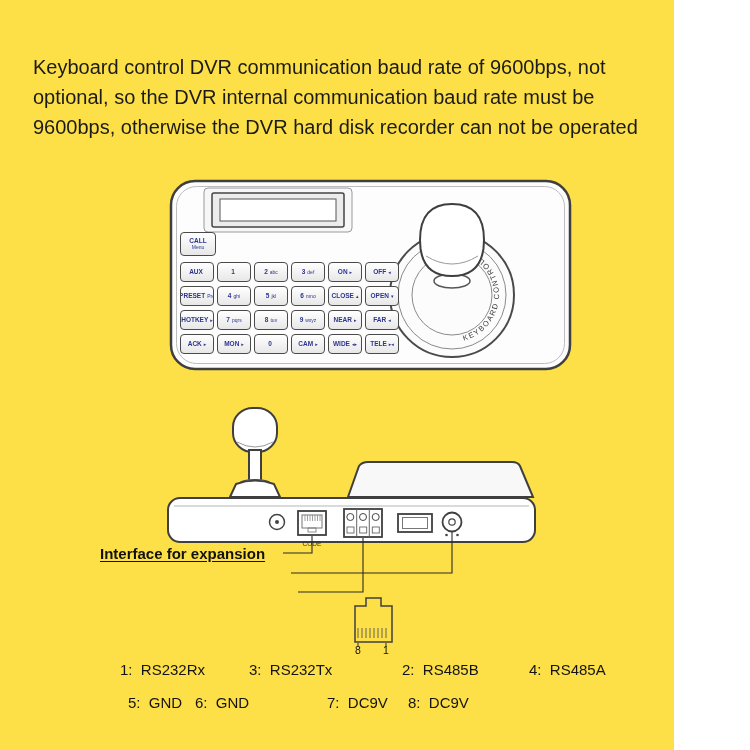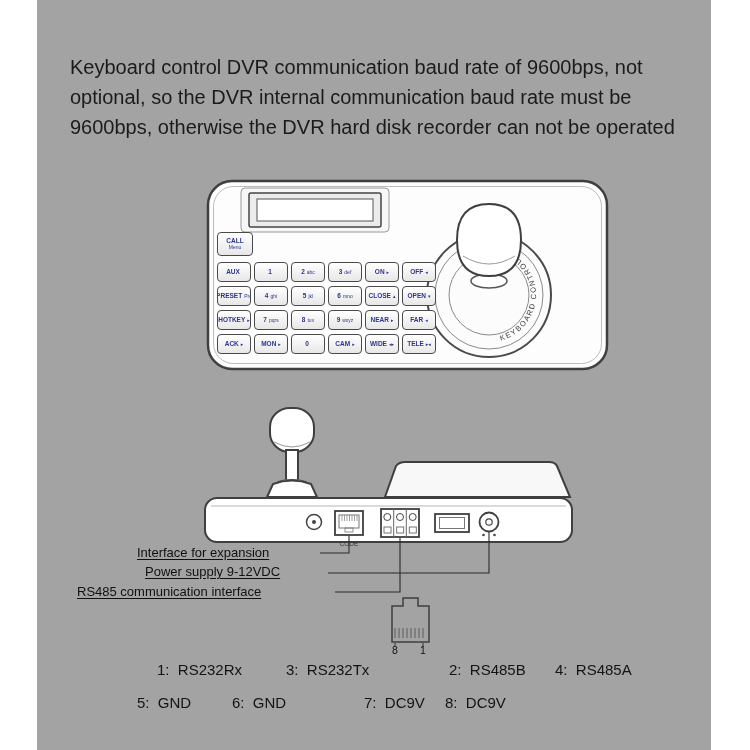--- a/index.html
+++ b/index.html
@@ -1,42 +1,42 @@
 <!DOCTYPE html>
 <html><head>
 <meta charset="utf-8">
 <style>
   html,body{margin:0;padding:0;background:#fff;}
-  .page{position:relative;width:674px;height:750px;background:#a3a3a3;
-        font-family:"Liberation Sans",sans-serif;overflow:hidden;margin-left:37px;}
+  .page{position:relative;width:674px;height:750px;background:#fde047;
+        font-family:"Liberation Sans",sans-serif;overflow:hidden;}
   .intro{position:absolute;left:33px;top:52px;width:700px;margin:0;
          font-size:20px;line-height:1.5;color:#1b1b1b;white-space:pre-line;}
   
   .topview{position:absolute;left:168px;top:178px;width:405px;height:194px;}
   .topview svg{position:absolute;left:0;top:0;}
   .keypad{position:absolute;left:12px;top:84px;display:grid;
           grid-template-columns:repeat(6,34px);grid-auto-rows:20px;gap:4px 3px;}
   .key{border:1.2px solid #4a4a4a;border-radius:4px;
        background:linear-gradient(#ffffff,#e7e7e7);
        display:flex;align-items:center;justify-content:center;gap:2px;overflow:hidden;}
   .km{font-size:6.5px;font-weight:bold;color:#2b3490;line-height:1;}
   .ks{font-size:5px;color:#2b3490;line-height:1;}
   .call-key{position:absolute;left:12px;top:54px;width:34px;height:22px;flex-direction:column;gap:1px;}
   
   .sideview{position:absolute;left:150px;top:400px;}
-  .lbl{position:absolute;font-size:13px;color:#111;
-       text-decoration:underline;text-underline-offset:2px;white-space:nowrap;}
+  .lbl{position:absolute;font-size:15px;color:#111;
+       text-decoration:underline;text-underline-offset:2px;white-space:nowrap;font-weight:bold;}
   .lbl-exp{left:100px;top:545px;}
   .lbl-pwr{left:108px;top:564px;}
   .lbl-485{left:40px;top:584px;}
   
   .pin{position:absolute;font-size:15px;color:#141414;white-space:pre;text-align:right;}
   .r1{top:661px}.r2{top:694px}
-  .r1.c0{left:120px}.r1.c1{left:249px}.r1.c2{left:412px}.r1.c3{left:518px}
-  .r2.c0{left:100px}.r2.c1{left:195px}.r2.c2{left:327px}.r2.c3{left:408px}
+  .r1.c0{left:120px}.r1.c1{left:249px}.r1.c2{left:402px}.r1.c3{left:529px}
+  .r2.c0{left:128px}.r2.c1{left:195px}.r2.c2{left:327px}.r2.c3{left:408px}
 </style>
 </head>
 <body>
 
 <div class="page">
 
   <p class="intro">Keyboard control DVR communication baud rate of 9600bps, not
 optional, so the DVR internal communication baud rate must be
 9600bps, otherwise the DVR hard disk recorder can not be operated</p>
 
@@ -232,22 +232,20 @@
     <g>
       <path d="M 205 242 V 206 H 216 V 198 H 231 V 206 H 242 V 242 Z" fill="none" stroke="#3f3f3f" stroke-width="1.5"></path>
       <path d="M208 228 V238 M212 228 V238 M216 228 V238 M220 228 V238 M224 228 V238 M228 228 V238 M232 228 V238 M236 228 V238" stroke="#555" stroke-width="0.9"></path>
       <path d="M208 243 V247 M236 243 V247" stroke="#333" stroke-width="1"></path>
     </g>
     <text x="208" y="254" font-size="10.5" text-anchor="middle" fill="#111" font-family="Liberation Sans, sans-serif">8</text>
     <text x="236" y="254" font-size="10.5" text-anchor="middle" fill="#111" font-family="Liberation Sans, sans-serif">1</text>
   </svg>
 
   <div class="lbl lbl-exp">Interface for expansion</div>
-  <div class="lbl lbl-pwr">Power supply 9-12VDC</div>
-  <div class="lbl lbl-485">RS485 communication interface</div>
 
   <div>
     <span class="pin r1 c0">1:  RS232Rx</span>
     <span class="pin r1 c1">3:  RS232Tx</span>
     <span class="pin r1 c2">2:  RS485B</span>
     <span class="pin r1 c3">4:  RS485A</span>
     <span class="pin r2 c0">5:  GND</span>
     <span class="pin r2 c1">6:  GND</span>
     <span class="pin r2 c2">7:  DC9V</span>
     <span class="pin r2 c3">8:  DC9V</span>

